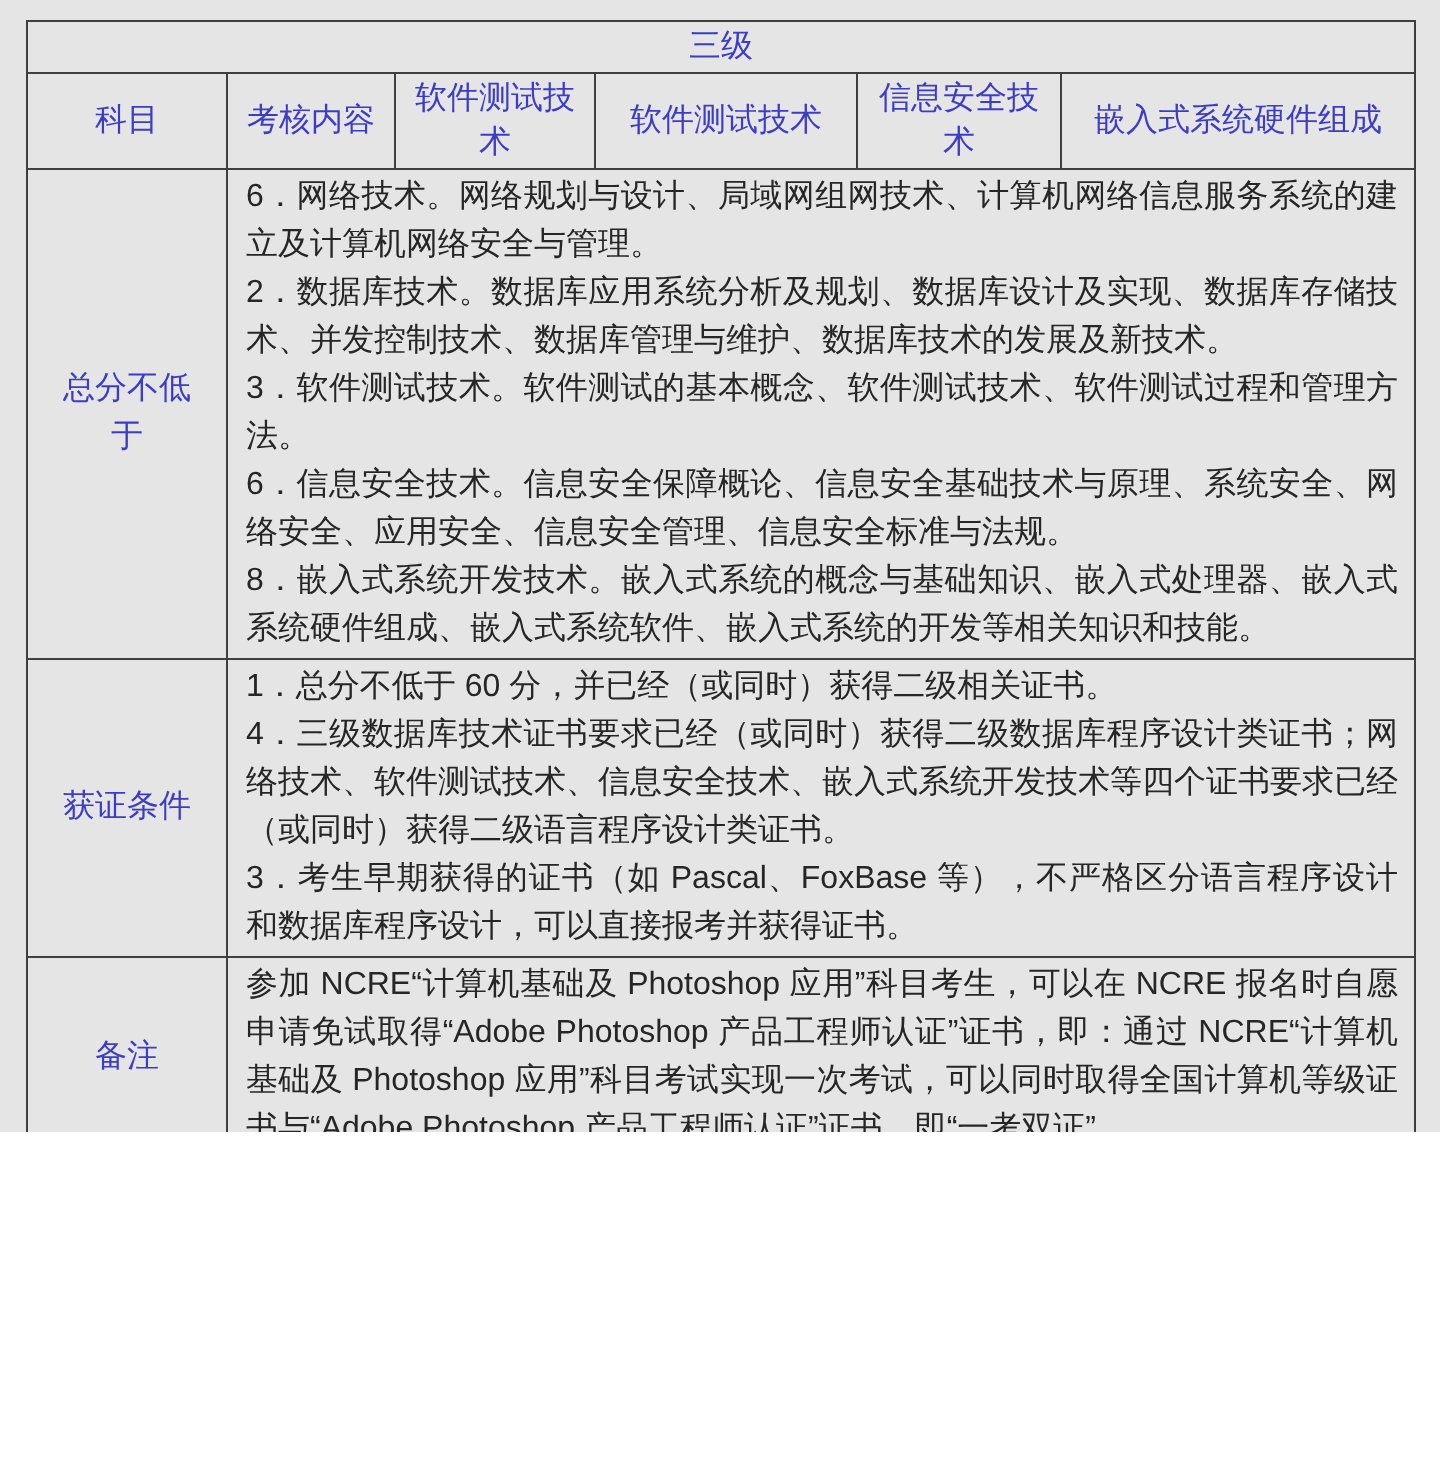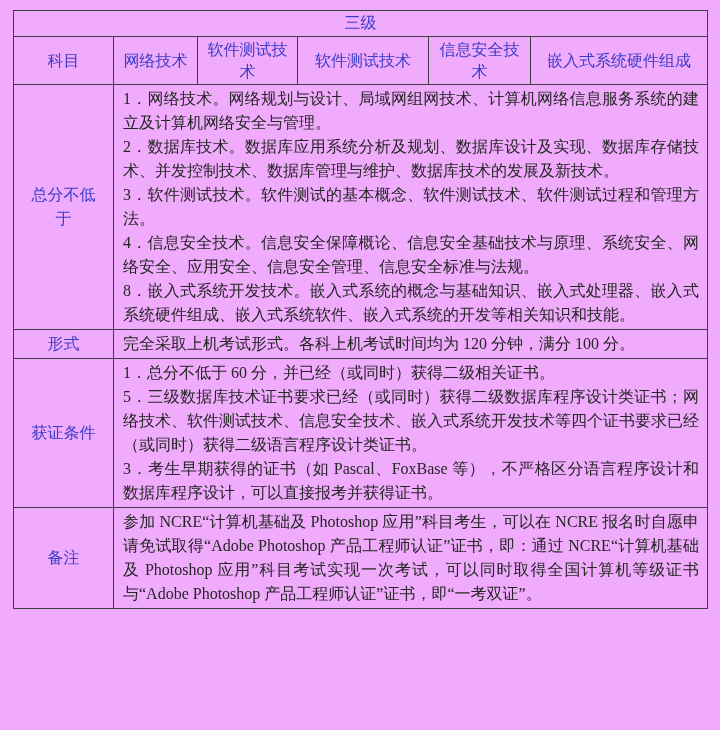--- a/index.html
+++ b/index.html
@@ -1,22 +1,22 @@
 <!DOCTYPE html>
 <html><head>
 <meta charset="utf-8">
 <style>
   html, body { margin: 0; padding: 0; }
   .page {
     position: relative;
     width: 720px;
-    height: 730px;
-    background: #f0abfc;
+    height: 566px;
+    background: #e5e5e5;
     overflow: hidden;
-    font-family: Liberation Serif, serif;
+    font-family: Liberation Sans, sans-serif;
   }
   table.ncre {
     position: absolute;
     left: 13px;
     top: 10px;
     width: 694px;
     border-collapse: collapse;
     table-layout: fixed;
   }
   table.ncre td {
@@ -75,47 +75,41 @@
       <col style="width:131px">
       <col style="width:102px">
       <col style="width:177px">
     </colgroup>
     <tbody>
       <tr class="r-title">
         <td class="title-cell" colspan="6">三级</td>
       </tr>
       <tr class="r-subject">
         <td class="label-cell">科目</td>
-        <td class="subject-cell">网络技术</td>
+        <td class="subject-cell">考核内容</td>
         <td class="subject-cell">软件测试技术</td>
         <td class="subject-cell">软件测试技术</td>
         <td class="subject-cell">信息安全技术</td>
         <td class="subject-cell">嵌入式系统硬件组成</td>
       </tr>
       <tr class="r-content">
         <td class="label-cell">总分不低于</td>
         <td class="content-cell" colspan="5">
-          <p>1．网络技术。网络规划与设计、局域网组网技术、计算机网络信息服务系统的建立及计算机网络安全与管理。</p>
+          <p>6．网络技术。网络规划与设计、局域网组网技术、计算机网络信息服务系统的建立及计算机网络安全与管理。</p>
           <p>2．数据库技术。数据库应用系统分析及规划、数据库设计及实现、数据库存储技术、并发控制技术、数据库管理与维护、数据库技术的发展及新技术。</p>
           <p>3．软件测试技术。软件测试的基本概念、软件测试技术、软件测试过程和管理方法。</p>
-          <p>4．信息安全技术。信息安全保障概论、信息安全基础技术与原理、系统安全、网络安全、应用安全、信息安全管理、信息安全标准与法规。</p>
+          <p>6．信息安全技术。信息安全保障概论、信息安全基础技术与原理、系统安全、网络安全、应用安全、信息安全管理、信息安全标准与法规。</p>
           <p>8．嵌入式系统开发技术。嵌入式系统的概念与基础知识、嵌入式处理器、嵌入式系统硬件组成、嵌入式系统软件、嵌入式系统的开发等相关知识和技能。</p>
-        </td>
-      </tr>
-      <tr class="r-format">
-        <td class="label-cell">形式</td>
-        <td class="content-cell" colspan="5">
-          <p>完全采取上机考试形式。各科上机考试时间均为 120 分钟，满分 100 分。</p>
         </td>
       </tr>
       <tr class="r-cert">
         <td class="label-cell">获证条件</td>
         <td class="content-cell" colspan="5">
           <p>1．总分不低于 60 分，并已经（或同时）获得二级相关证书。</p>
-          <p>5．三级数据库技术证书要求已经（或同时）获得二级数据库程序设计类证书；网络技术、软件测试技术、信息安全技术、嵌入式系统开发技术等四个证书要求已经（或同时）获得二级语言程序设计类证书。</p>
+          <p>4．三级数据库技术证书要求已经（或同时）获得二级数据库程序设计类证书；网络技术、软件测试技术、信息安全技术、嵌入式系统开发技术等四个证书要求已经（或同时）获得二级语言程序设计类证书。</p>
           <p>3．考生早期获得的证书（如 Pascal、FoxBase 等），不严格区分语言程序设计和数据库程序设计，可以直接报考并获得证书。</p>
         </td>
       </tr>
       <tr class="r-note">
         <td class="label-cell">备注</td>
         <td class="content-cell" colspan="5">
           <p>参加 NCRE“计算机基础及 Photoshop 应用”科目考生，可以在 NCRE 报名时自愿申请免试取得“Adobe Photoshop 产品工程师认证”证书，即：通过 NCRE“计算机基础及 Photoshop 应用”科目考试实现一次考试，可以同时取得全国计算机等级证书与“Adobe Photoshop 产品工程师认证”证书，即“一考双证”。</p>
         </td>
       </tr>
     </tbody>

